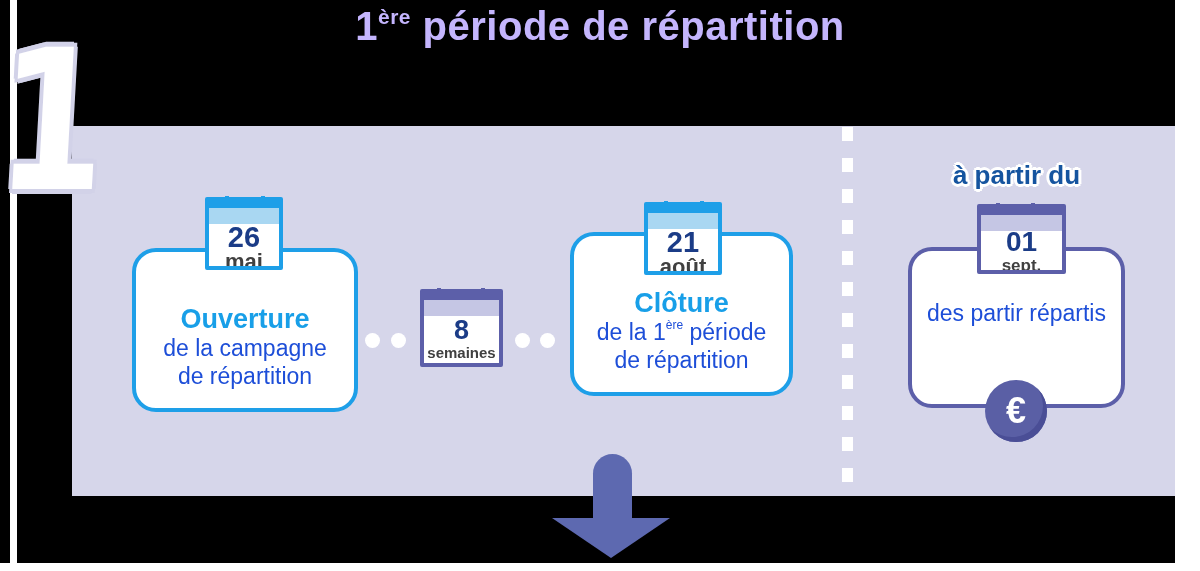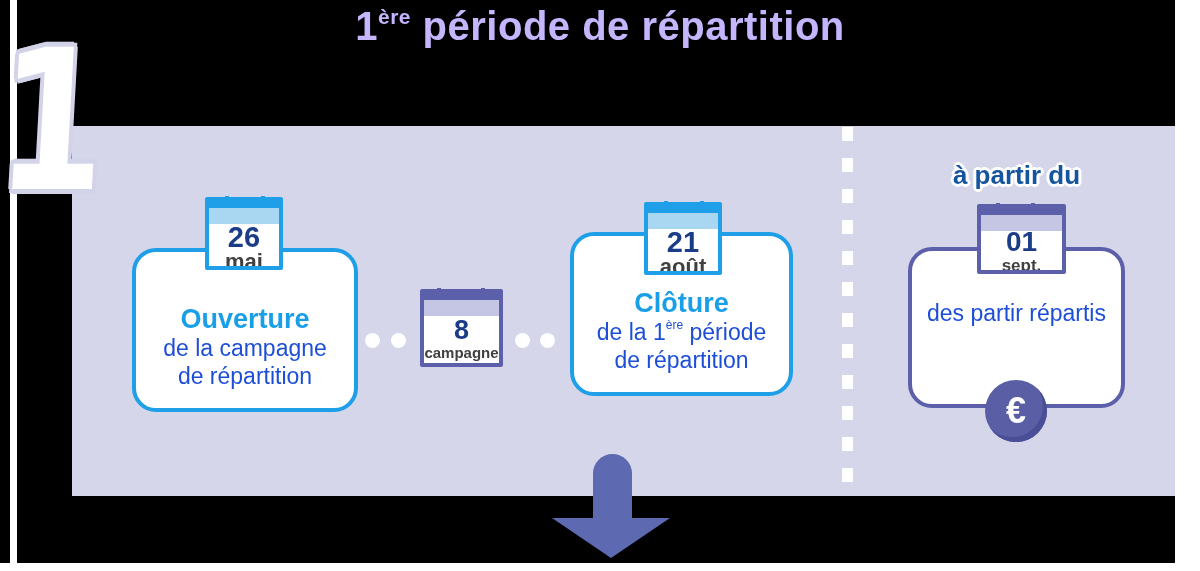--- a/index.html
+++ b/index.html
@@ -148,21 +148,21 @@
   <div class="dot" id="dot3"></div>
   <div class="dot" id="dot4"></div>
 
   <div class="cal purple" id="cal-duration">
     <div class="prong p1"></div>
     <div class="prong p2"></div>
     <div class="cal-body">
       <div class="cal-bar"></div>
       <div class="cal-band"></div>
       <div class="cal-day">8</div>
-      <div class="cal-month">campagne</div>
+      <div class="cal-month">semaines</div>
     </div>
   </div>
 
   <div class="card blue" id="card-closing">
     <div class="card-heading">Clôture</div>
     <div class="card-line"><span>de la 1</span><sup>ère</sup><span> période</span></div>
     <div class="card-line">de répartition</div>
   </div>
   <div class="cal blue" id="cal-closing">
     <div class="prong p1"></div>

